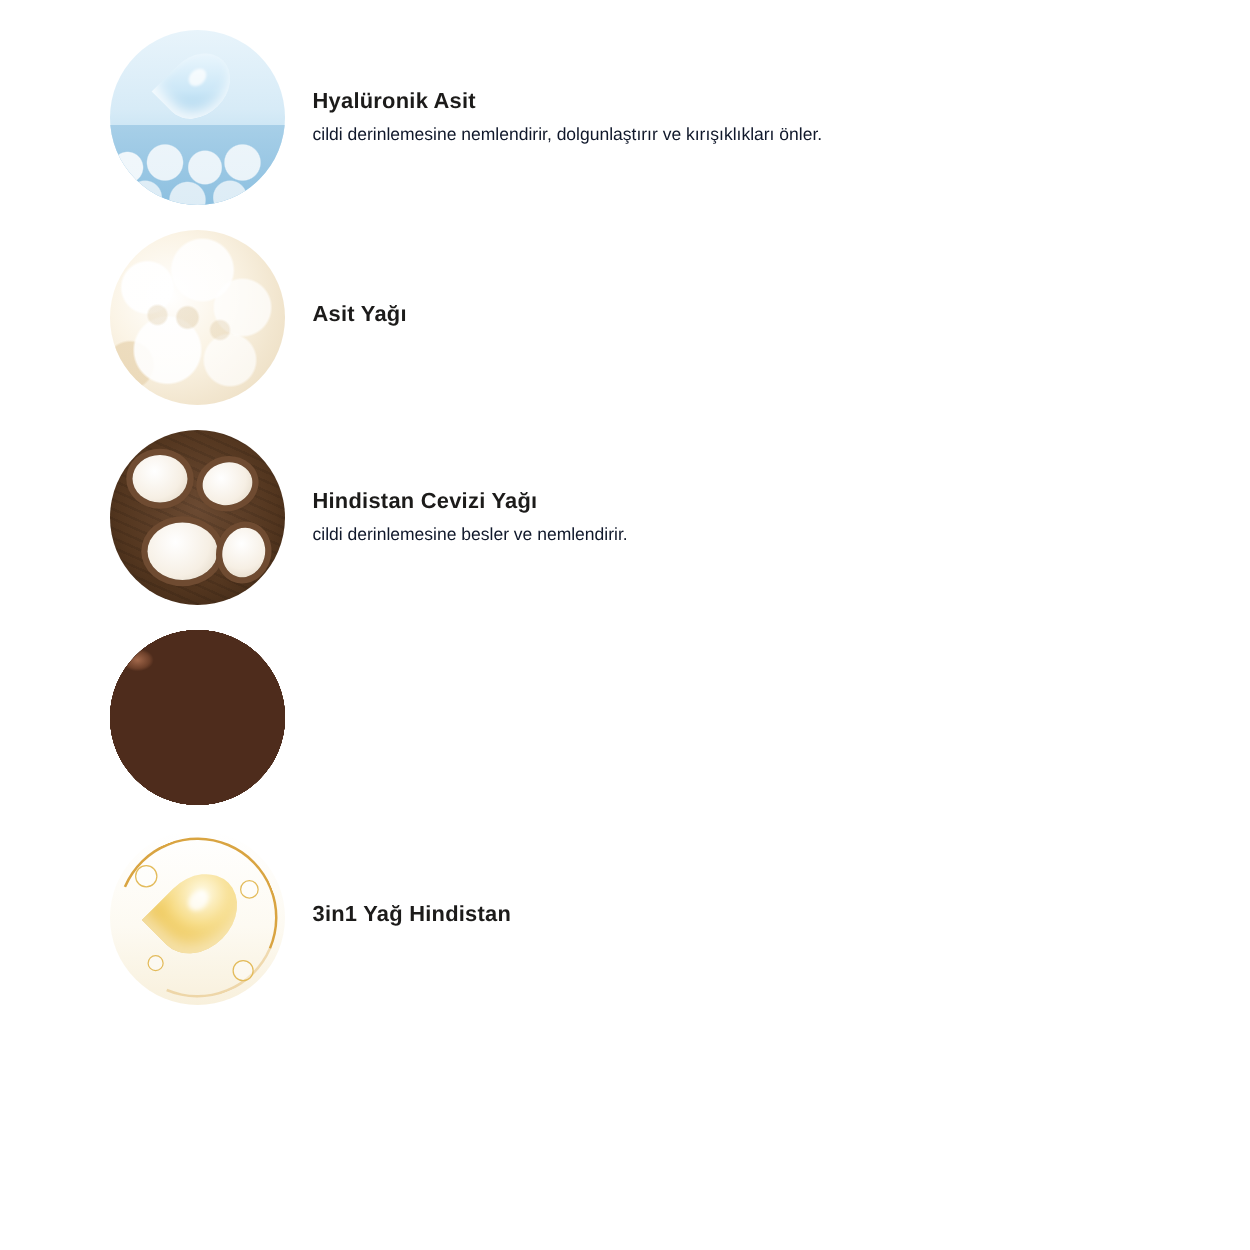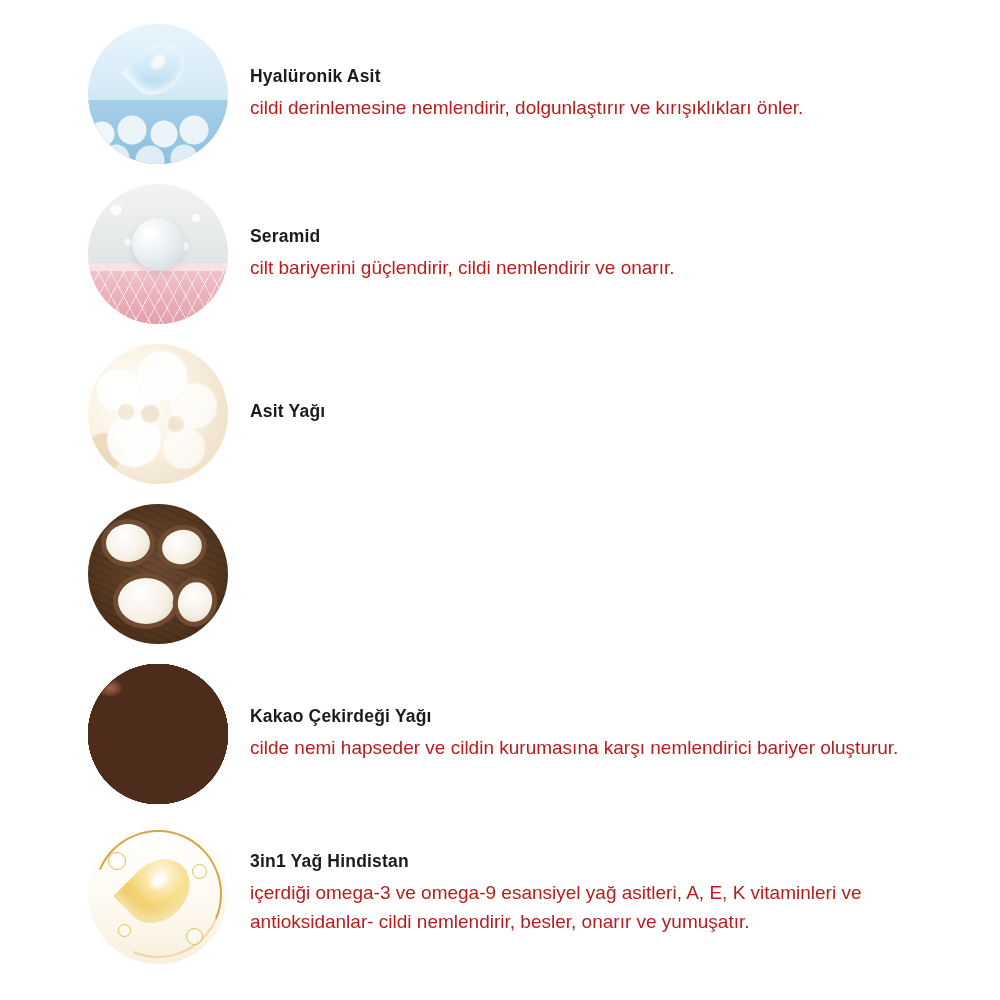--- a/index.html
+++ b/index.html
@@ -63,23 +63,23 @@
   .ing-title {
     font-weight: bold;
     font-size: 17.5px;
     letter-spacing: 0.2px;
     color: #1c1b1a;
     margin: 0 0 5px 0;
     line-height: 1.25;
   }
 
   .ing-desc {
-    font-size: 19px;
+    font-size: 14px;
     line-height: 1.55;
-    color: #b91c1c;
+    color: #0f172a;
     margin: 0;
     font-weight: 400;
   }
 
   
   .art-hyaluronic {
     background: linear-gradient(180deg, #e8f4fb 0%, #d7ebf7 45%, #bfdff1 72%, #a9d2ea 100%);
   }
   .art-hyaluronic .drop {
     position: absolute;
@@ -301,33 +301,20 @@
           <div class="cells"></div>
           <div class="drop"></div>
         </div>
       </div>
       <div class="text-block">
         <p class="ing-title">Hyalüronik Asit</p>
         <p class="ing-desc">cildi derinlemesine nemlendirir, dolgunlaştırır ve kırışıklıkları önler.</p>
       </div>
     </div>
 
-    <div class="ingredient-row">
-      <div class="thumb-wrap">
-        <div class="thumb art-ceramide">
-          <div class="tinydots"></div>
-          <div class="derm"></div>
-          <div class="bubble"></div>
-        </div>
-      </div>
-      <div class="text-block">
-        <p class="ing-title">Seramid</p>
-        <p class="ing-desc">cilt bariyerini güçlendirir, cildi nemlendirir ve onarır.</p>
-      </div>
-    </div>
 
     <div class="ingredient-row">
       <div class="thumb-wrap">
         <div class="thumb art-shea">
           <div class="lumps"></div>
           <div class="shade"></div>
         </div>
       </div>
       <div class="text-block">
         <p class="ing-title">Asit Yağı</p>
@@ -337,45 +324,44 @@
     <div class="ingredient-row">
       <div class="thumb-wrap">
         <div class="thumb art-coconut">
           <div class="fiber"></div>
           <div class="half h1"></div>
           <div class="half h2"></div>
           <div class="half h3"></div>
           <div class="half h4"></div>
         </div>
       </div>
+      <div class="text-block">
+        <p class="ing-title">Hindistan Cevizi Yağı</p>
+        <p class="ing-desc">cildi derinlemesine besler ve nemlendirir.</p>
+      </div>
     </div>
 
     <div class="ingredient-row">
       <div class="thumb-wrap">
         <div class="thumb art-cocoa">
           <div class="beans"></div>
         </div>
-      </div>
-      <div class="text-block">
-        <p class="ing-title">Kakao Çekirdeği Yağı</p>
-        <p class="ing-desc">cilde nemi hapseder ve cildin kurumasına karşı nemlendirici bariyer oluşturur.</p>
       </div>
     </div>
 
     <div class="ingredient-row">
       <div class="thumb-wrap">
         <div class="thumb art-oil">
           <div class="swirl"></div>
           <div class="bub b1"></div>
           <div class="bub b2"></div>
           <div class="bub b3"></div>
           <div class="bub b4"></div>
           <div class="drop-gold"></div>
         </div>
       </div>
       <div class="text-block">
         <p class="ing-title">3in1 Yağ Hindistan</p>
-        <p class="ing-desc">içerdiği omega-3 ve omega-9 esansiyel yağ asitleri, A, E, K vitaminleri ve antioksidanlar- cildi nemlendirir, besler, onarır ve yumuşatır.</p>
       </div>
     </div>
 
   </div>
 </div>
 
 </body></html>

